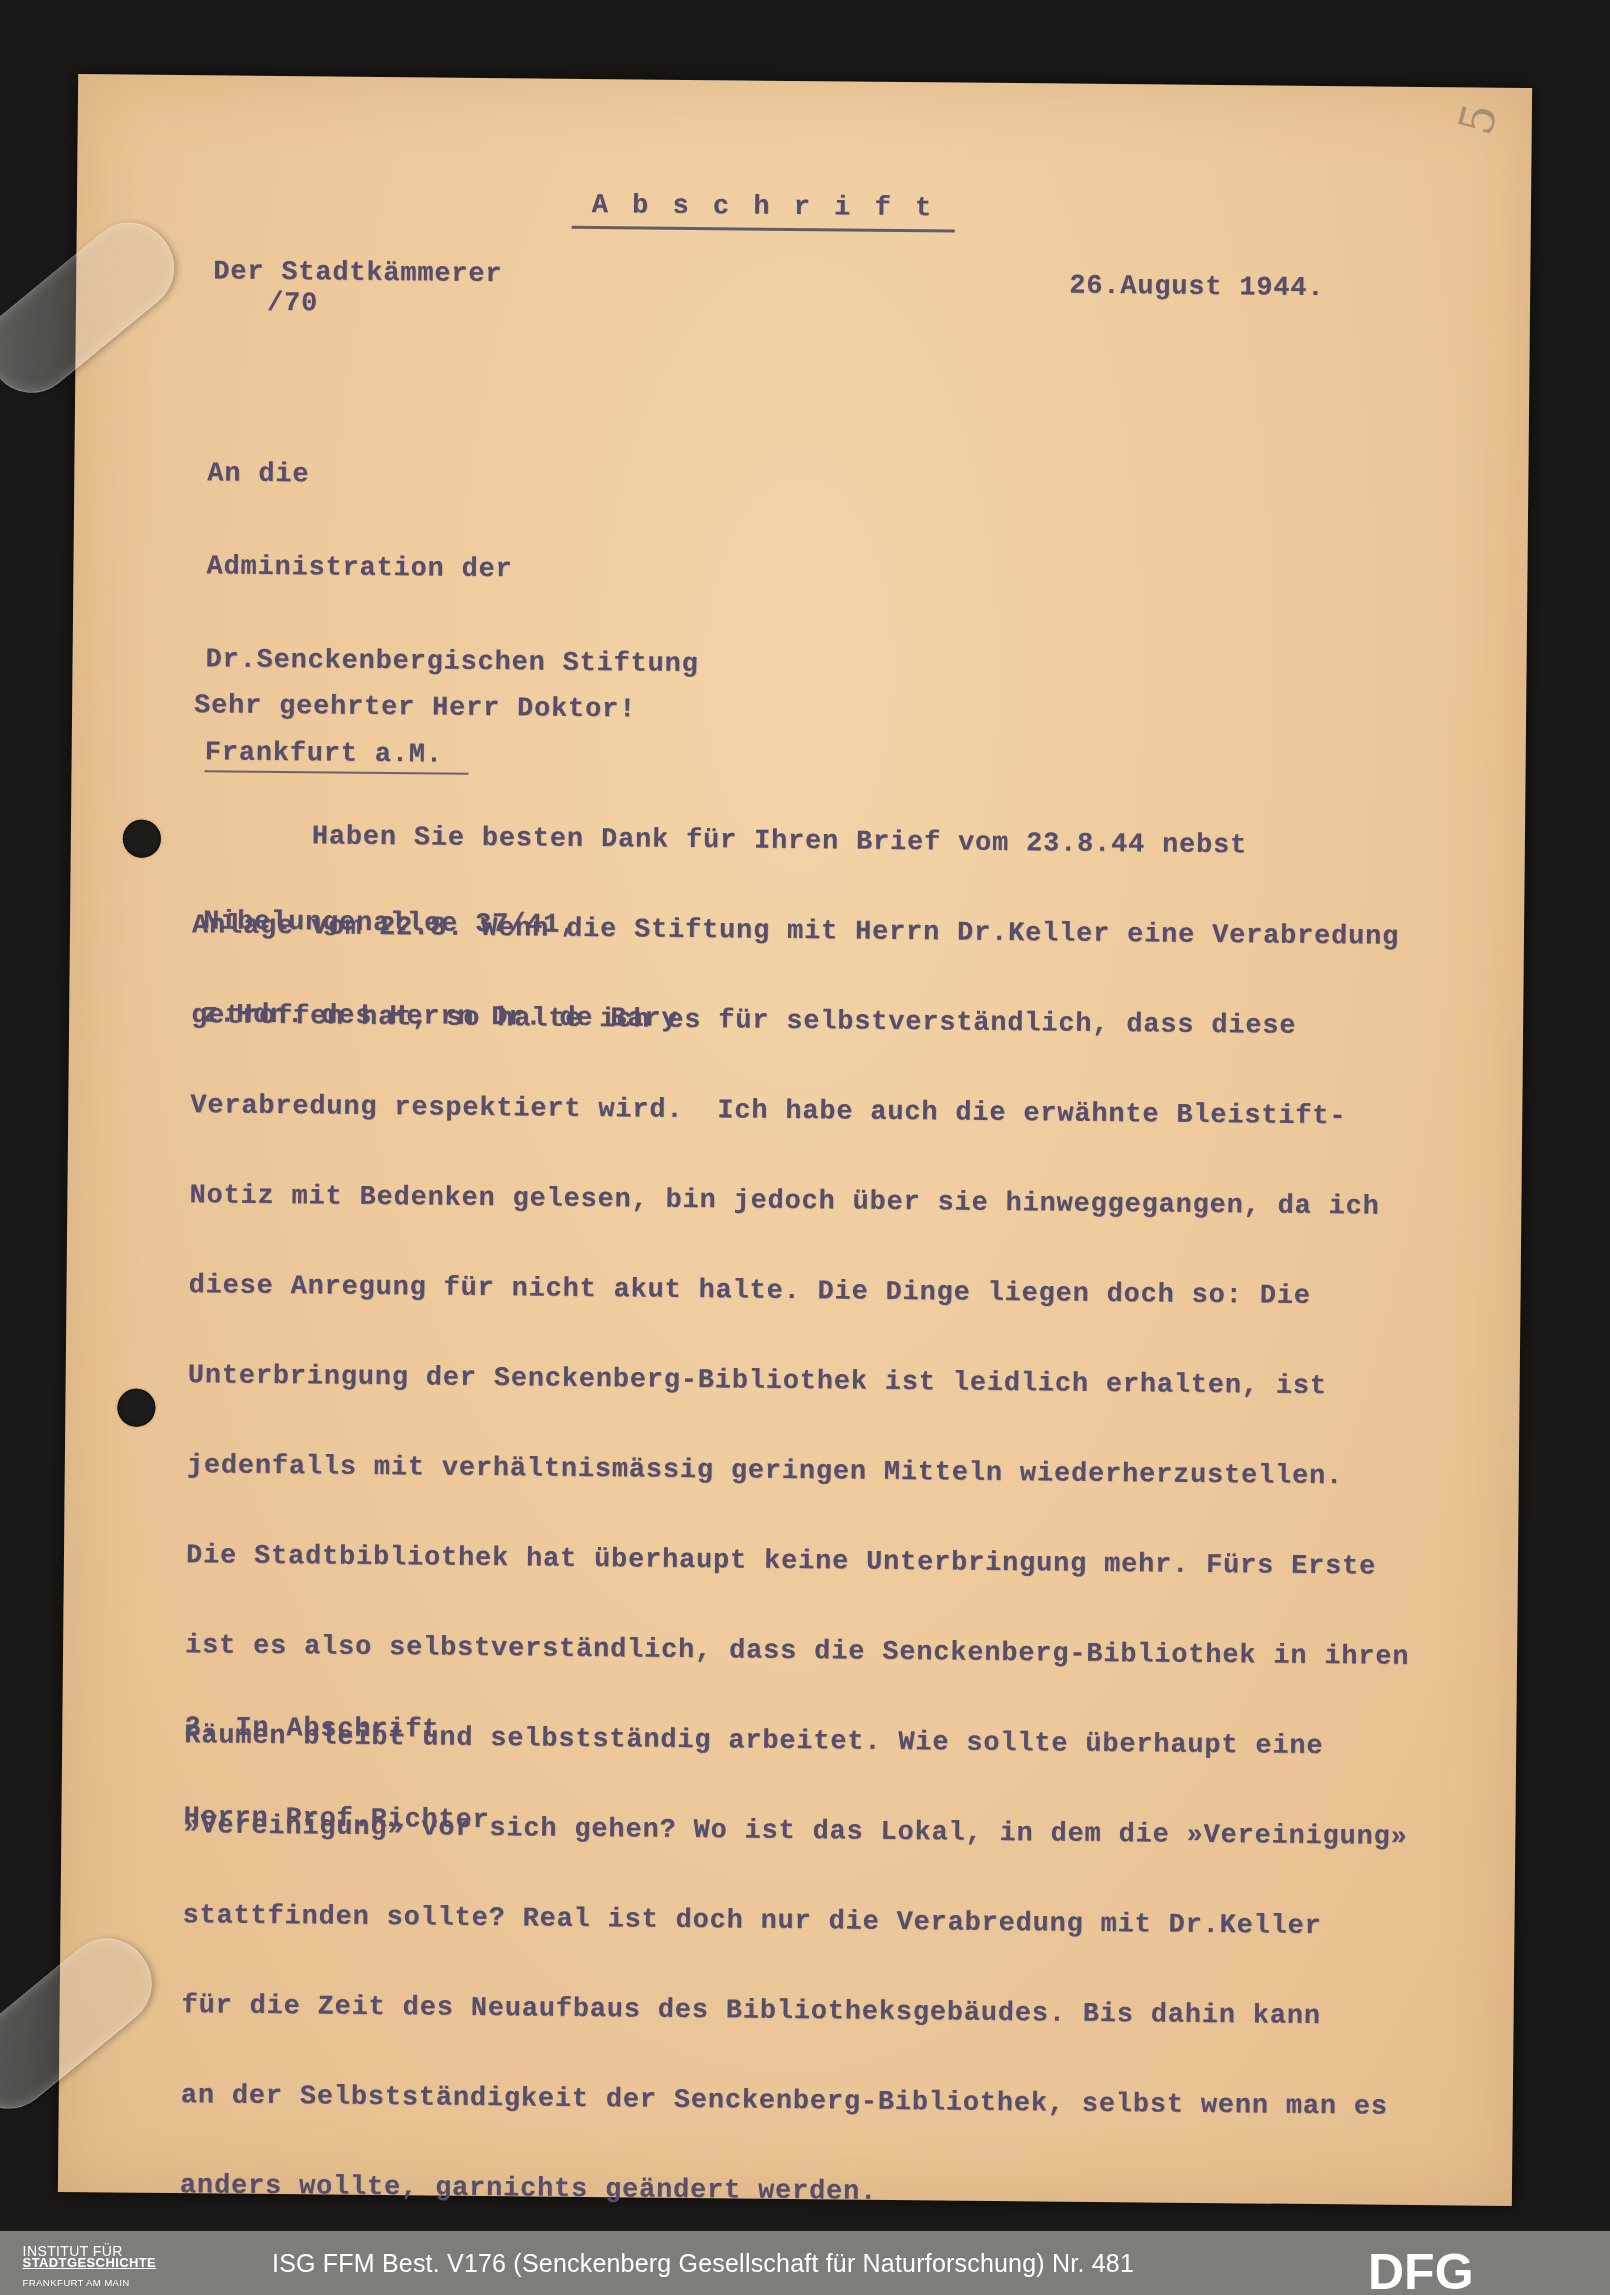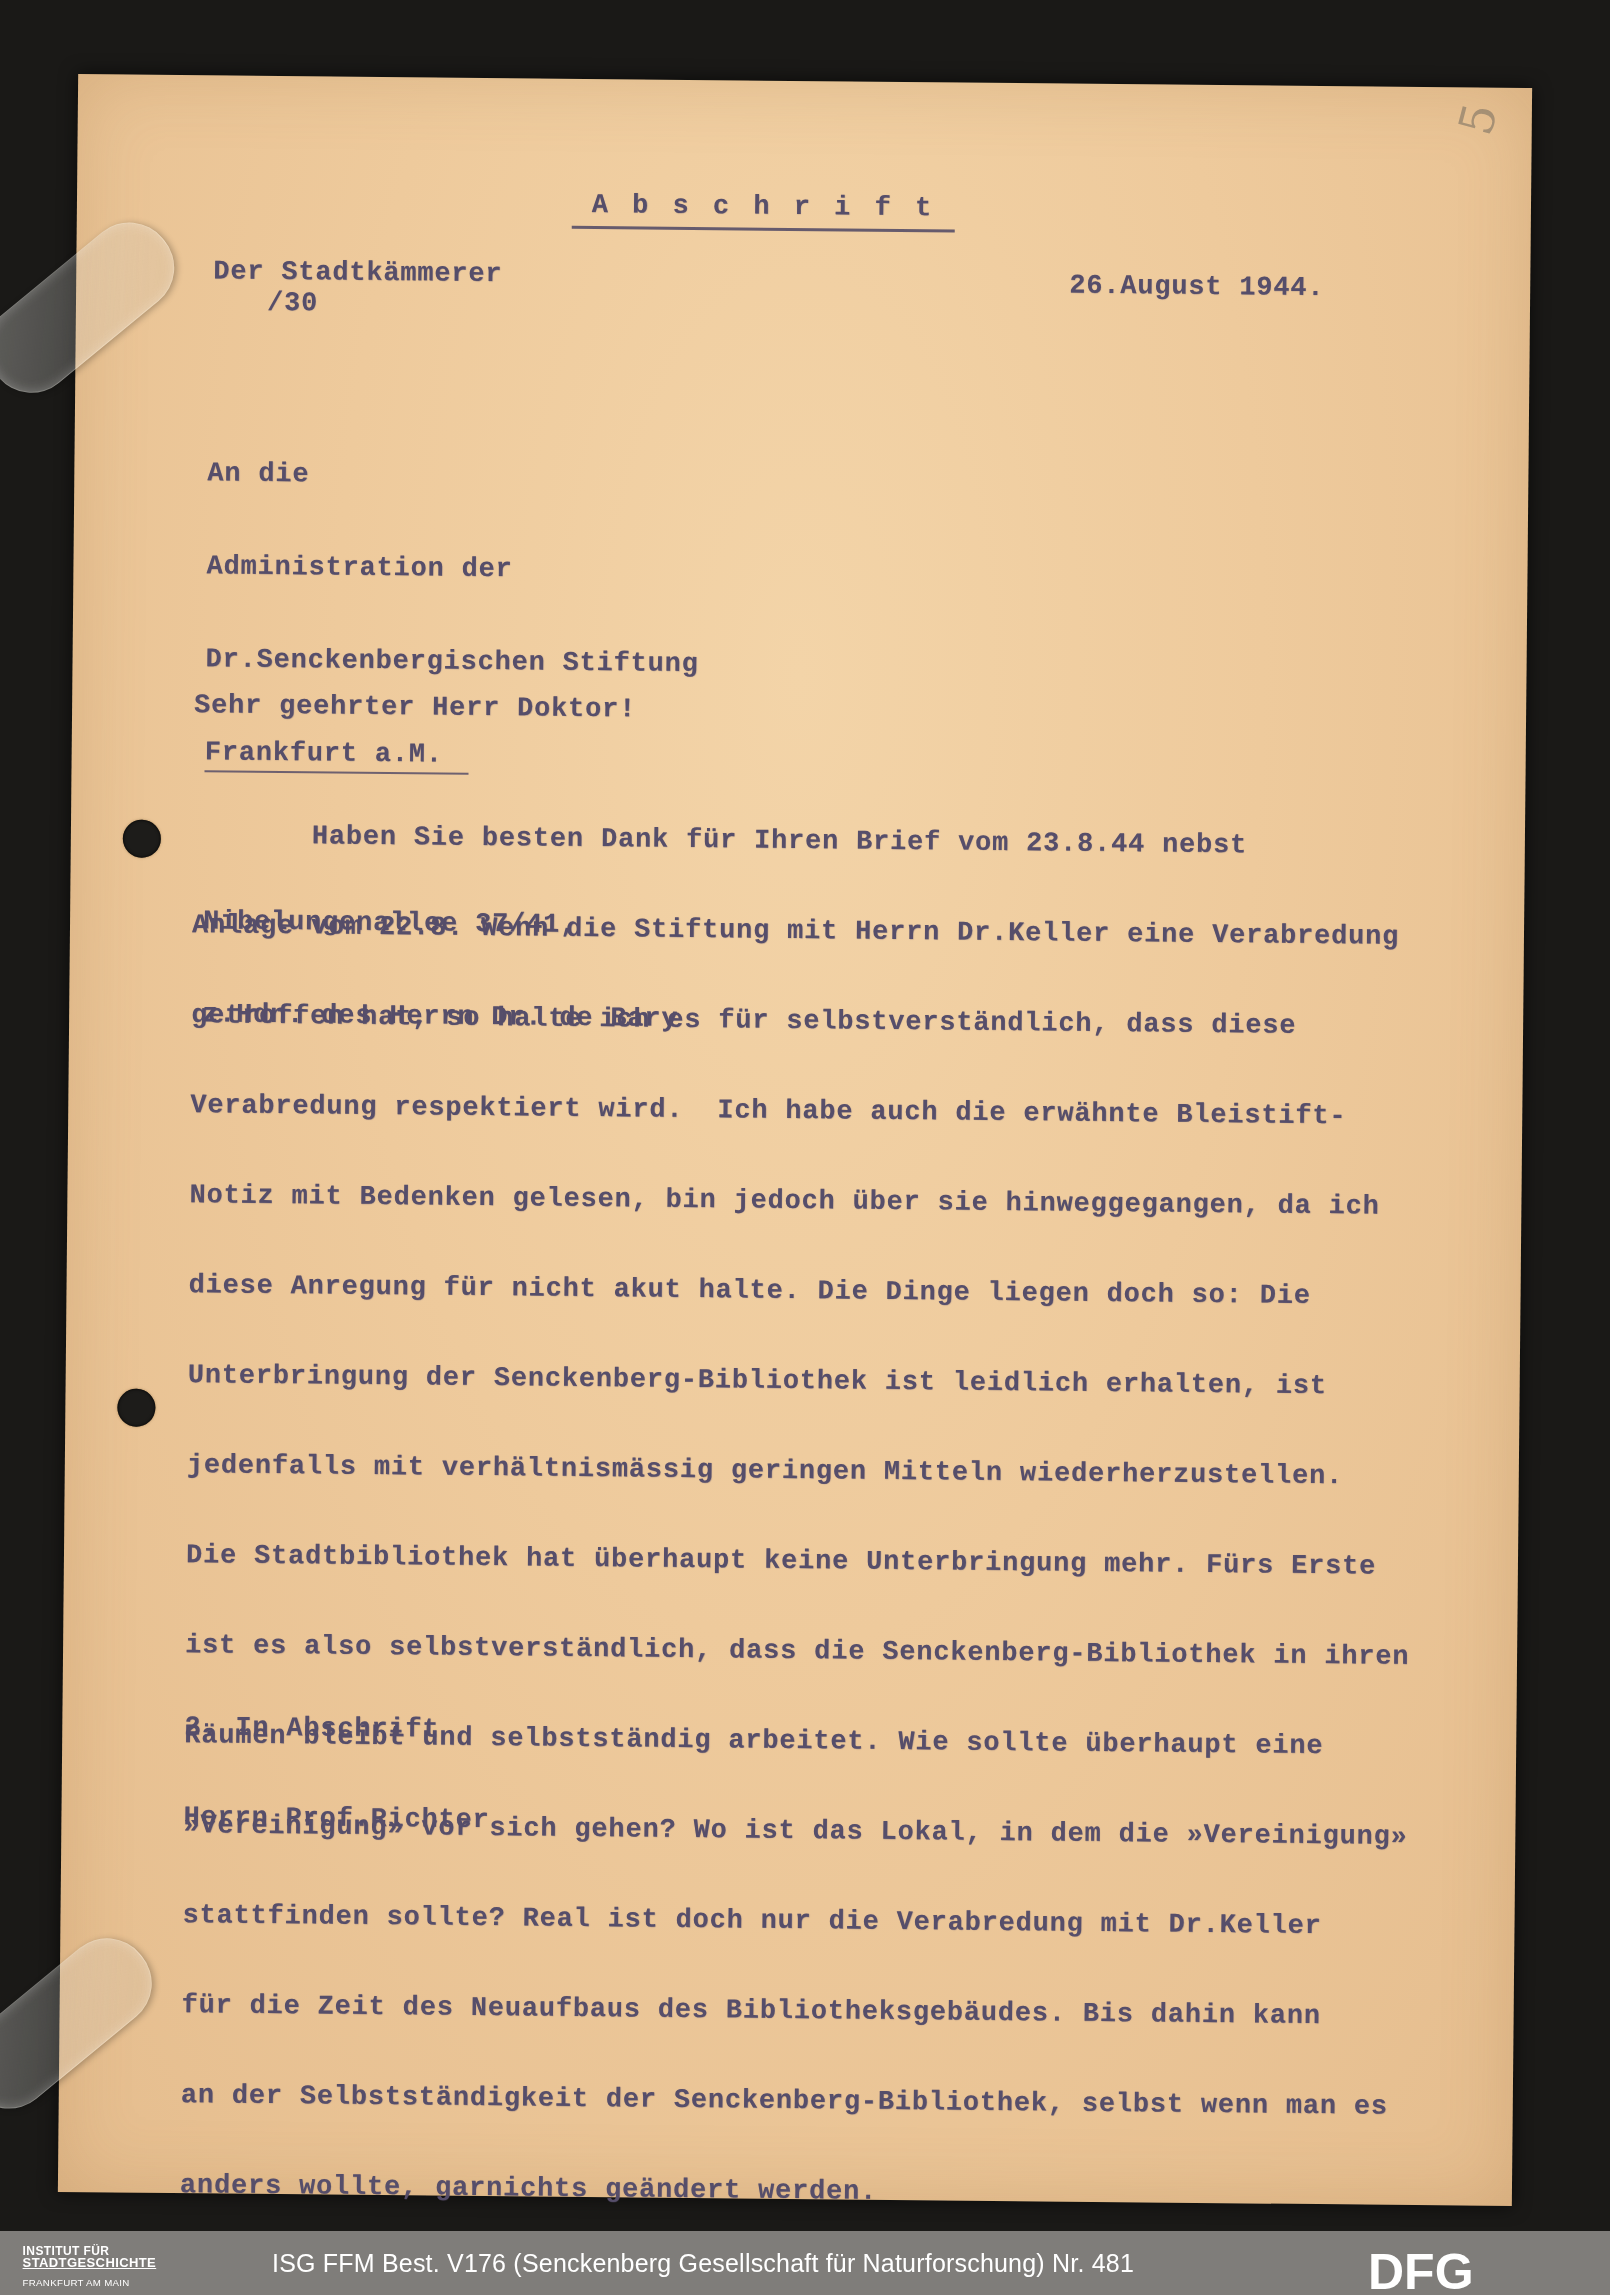--- a/index.html
+++ b/index.html
@@ -66,21 +66,21 @@
     font-family:"DejaVu Serif",serif;
     font-size:47px;color:rgba(128,117,100,0.62);
     transform:rotate(-76deg);
   }
   
   .footer-bar{
     position:absolute;left:0;bottom:0;width:1611px;height:64px;
     background:#7f7d7a;color:#ffffff;
   }
   .institute{position:absolute;left:22.6px;top:13.7px;line-height:12px;}
-  .institute .l1{font-size:12px;font-weight:bold;letter-spacing:0.4px;}
+  .institute .l1{font-size:14px;font-weight:normal;letter-spacing:0.4px;}
   .institute .l2{font-size:13px;font-weight:bold;letter-spacing:0.4px;text-decoration:underline;}
   .institute .l3{font-size:9.7px;font-weight:normal;letter-spacing:0.3px;margin-top:8px;}
   .reference{
     position:absolute;left:272px;top:0;height:64px;
     display:flex;align-items:center;
     font-size:25px;letter-spacing:0.2px;color:#ffffff;
   }
   .dfg-logo{
     position:absolute;left:1368px;top:4.8px;
     font-size:50px;font-weight:bold;letter-spacing:0px;color:#ffffff;margin-top:7px;
@@ -89,21 +89,21 @@
 </head>
 <body>
 
 <div class="paper">
 
   <div class="pencil-number">5</div>
 
   <div class="title ink">A b s c h r i f t</div>
 
   <div class="sender ink sz">Der Stadtkämmerer</div>
-  <div class="sender-code ink sz">/30</div>
+  <div class="sender-code ink sz">/70</div>
   <div class="date ink sz">26.August 1944.</div>
 
   <div class="address ink sz">
     <div>An die</div>
     <div>Administration der</div>
     <div>Dr.Senckenbergischen Stiftung</div>
     <div><span class="city">Frankfurt a.M.</span></div>
     <div class="street-group">
       <div>Nibelungenallee 37/41,</div>
       <div>z.Hdn. des Herrn Dr. de Bary</div>

